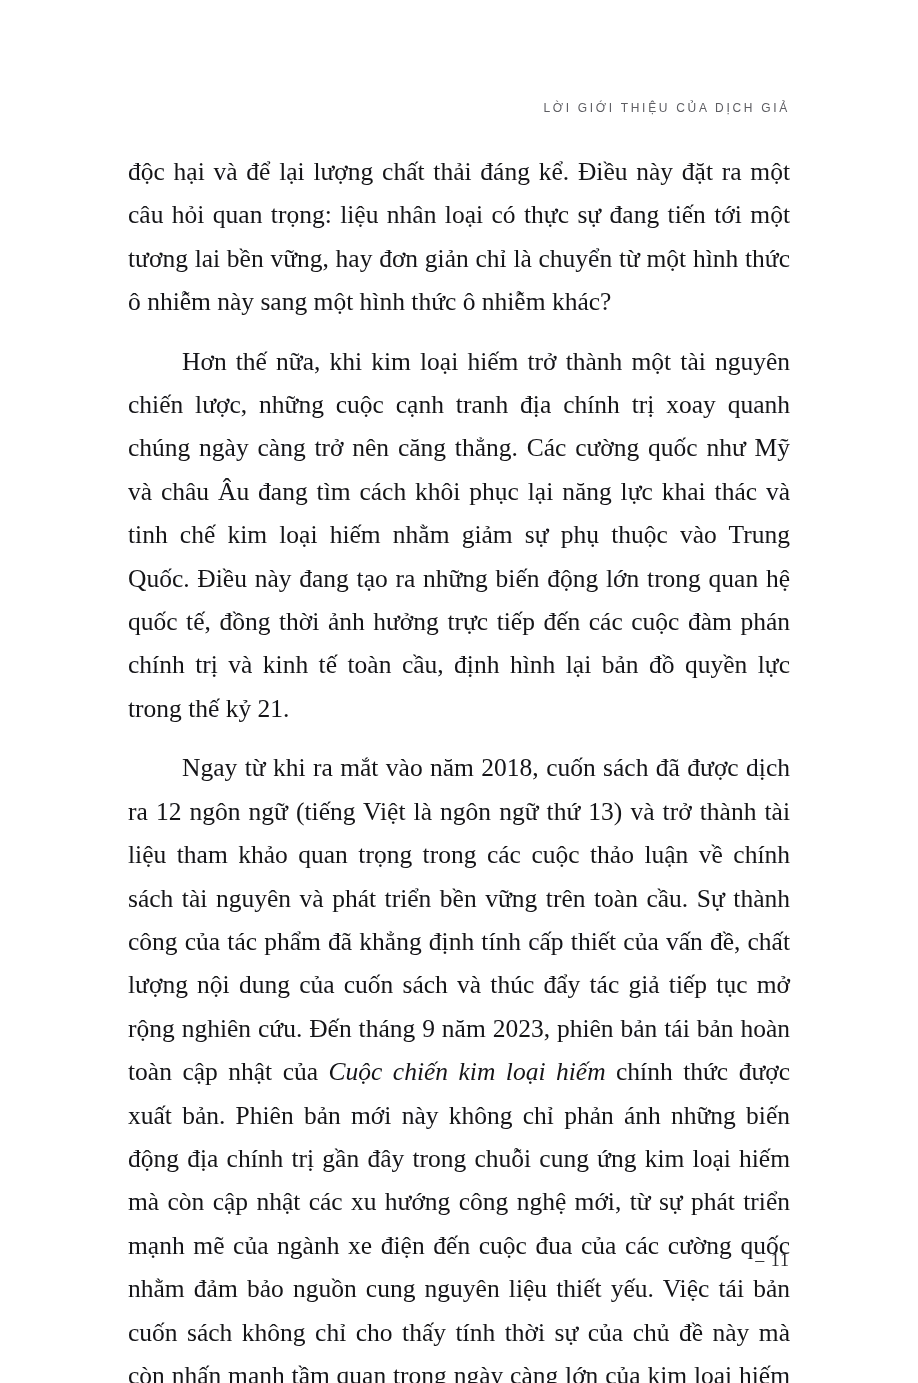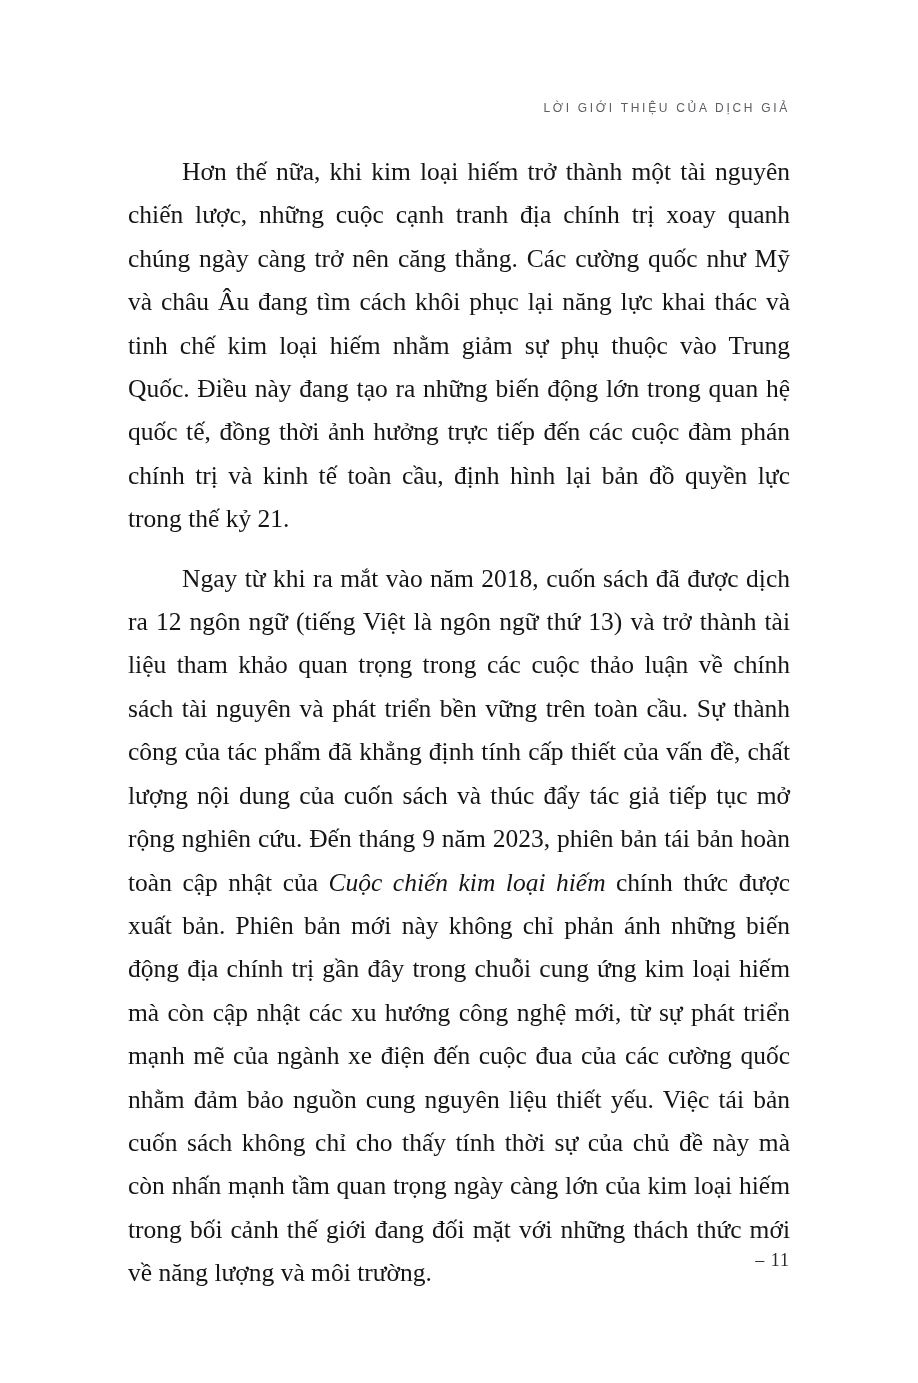--- a/index.html
+++ b/index.html
@@ -70,20 +70,21 @@
 </style>
 </head>
 <body>
 
 <div class="page">
 
   <div class="running-header">LỜI GIỚI THIỆU CỦA DỊCH GIẢ</div>
 
   <div class="text-block">
 
+    <p class="para">độc hại và để lại lượng chất thải đáng kể. Điều này đặt ra một câu hỏi quan trọng: liệu nhân loại có thực sự đang tiến tới một tương lai bền vững, hay đơn giản chỉ là chuyển từ một hình thức ô nhiễm này sang một hình thức ô nhiễm khác?</p>
 
     <p class="para indent">Hơn thế nữa, khi kim loại hiếm trở thành một tài nguyên chiến lược, những cuộc cạnh tranh địa chính trị xoay quanh chúng ngày càng trở nên căng thẳng. Các cường quốc như Mỹ và châu Âu đang tìm cách khôi phục lại năng lực khai thác và tinh chế kim loại hiếm nhằm giảm sự phụ thuộc vào Trung Quốc. Điều này đang tạo ra những biến động lớn trong quan hệ quốc tế, đồng thời ảnh hưởng trực tiếp đến các cuộc đàm phán chính trị và kinh tế toàn cầu, định hình lại bản đồ quyền lực trong thế kỷ 21.</p>
 
     <p class="para indent"><span>Ngay từ khi ra mắt vào năm 2018, cuốn sách đã được dịch ra 12 ngôn ngữ (tiếng Việt là ngôn ngữ thứ 13) và trở thành tài liệu tham khảo quan trọng trong các cuộc thảo luận về chính sách tài nguyên và phát triển bền vững trên toàn cầu. Sự thành công của tác phẩm đã khẳng định tính cấp thiết của vấn đề, chất lượng nội dung của cuốn sách và thúc đẩy tác giả tiếp tục mở rộng nghiên cứu. Đến tháng 9 năm 2023, phiên bản tái bản hoàn toàn cập nhật của </span><span class="title-italic">Cuộc chiến kim loại hiếm</span><span> chính thức được xuất bản. Phiên bản mới này không chỉ phản ánh những biến động địa chính trị gần đây trong chuỗi cung ứng kim loại hiếm mà còn cập nhật các xu hướng công nghệ mới, từ sự phát triển mạnh mẽ của ngành xe điện đến cuộc đua của các cường quốc nhằm đảm bảo nguồn cung nguyên liệu thiết yếu. Việc tái bản cuốn sách không chỉ cho thấy tính thời sự của chủ đề này mà còn nhấn mạnh tầm quan trọng ngày càng lớn của kim loại hiếm trong bối cảnh thế giới đang đối mặt với những thách thức mới về năng lượng và môi trường.</span></p>
 
   </div>
 
   <div class="page-number">– 11</div>
 
 </div>

